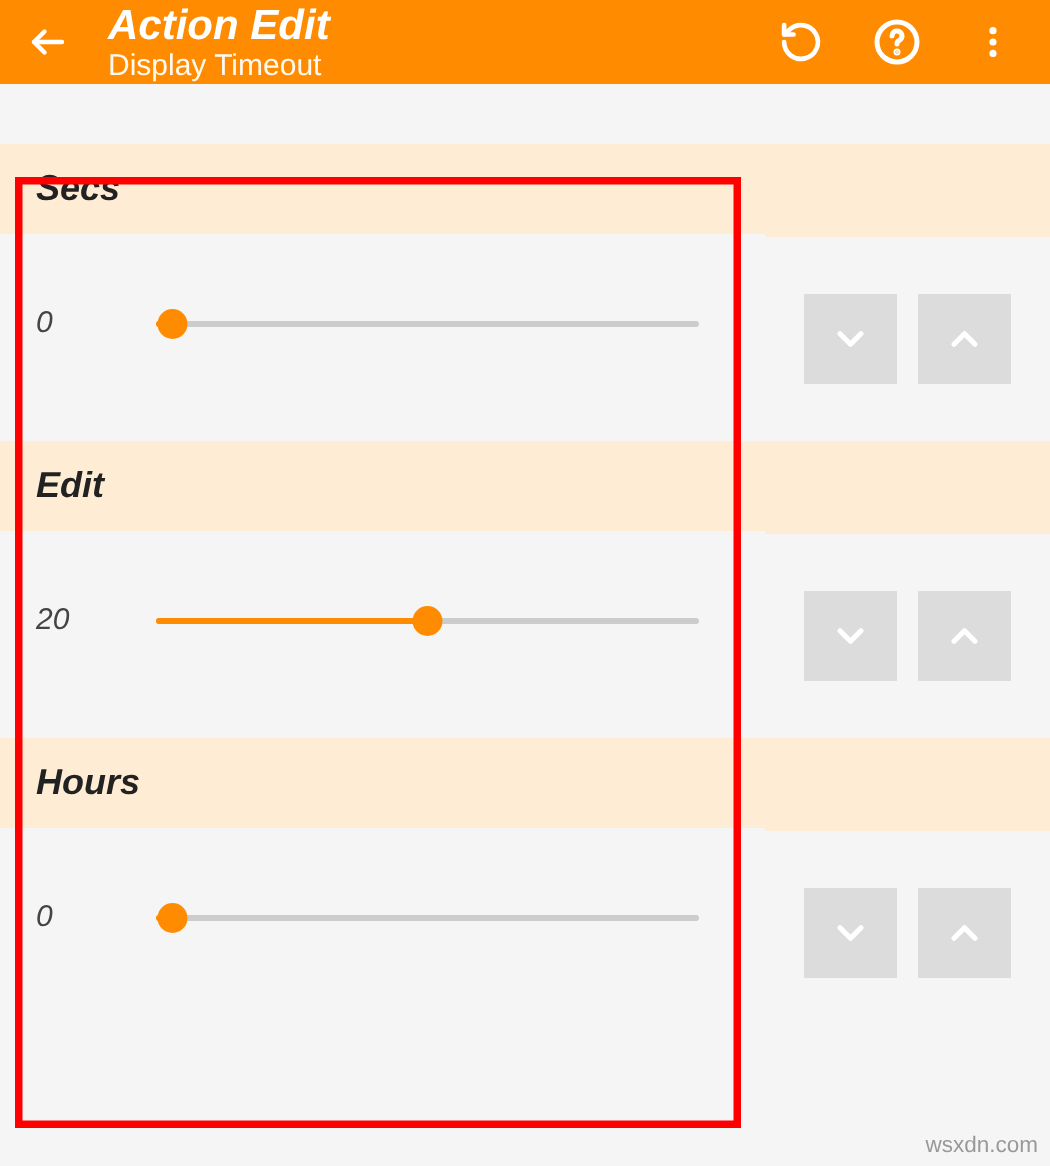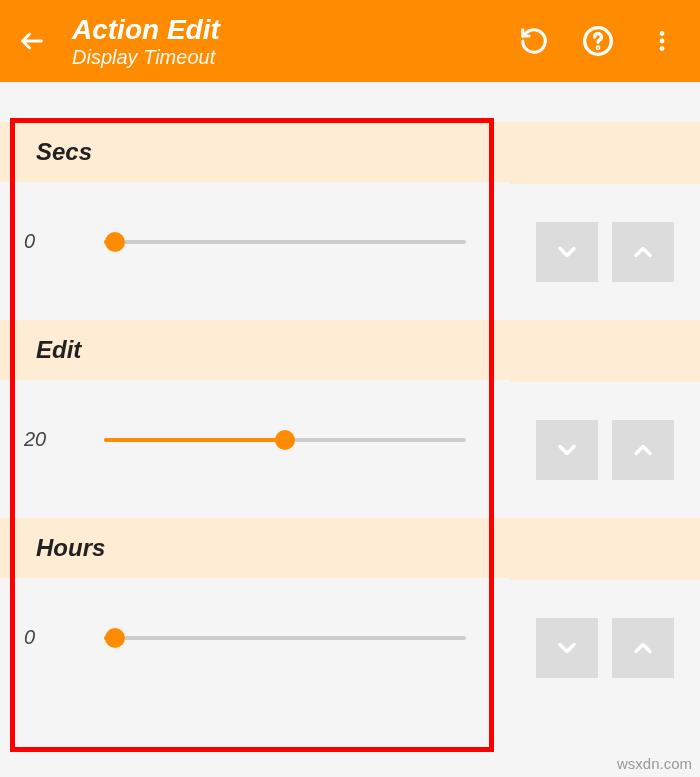--- a/index.html
+++ b/index.html
@@ -10,21 +10,21 @@
     body {
       font-family: 'Comic Sans MS', cursive, sans-serif;
       background: #f5f5f5;
       width: 700px;
       height: 777px;
       overflow: hidden;
       position: relative;
     }
     .header {
       background: #ff8c00;
-      height: 82px;
+      height: 56px;
       display: flex;
       align-items: center;
       padding: 0 12px;
       color: white;
     }
     .back-btn {
       width: 40px;
       height: 40px;
       display: flex;
       align-items: center;
@@ -35,21 +35,20 @@
     .header-titles {
       flex: 1;
     }
     .header-title {
       font-size: 28px;
       font-weight: bold;
       font-style: italic;
     }
     .header-subtitle {
       font-size: 20px;
-      font-style: italic;
       opacity: 0.95;
     }
     .header-actions {
       display: flex;
       gap: 28px;
       align-items: center;
       margin-right: 8px;
     }
     .header-icon {
       width: 36px;
@@ -65,21 +64,21 @@
     }
     .section {
       display: flex;
       align-items: flex-start;
     }
     .section-main {
       flex: 1;
     }
     .section-header {
       background: #ffecd4;
-      padding: 16px 36px;
+      padding: 16px 24px;
       font-size: 24px;
       font-weight: bold;
       font-style: italic;
       color: #222;
     }
     .section-slider {
       padding: 48px 24px;
       display: flex;
       align-items: center;
     }

